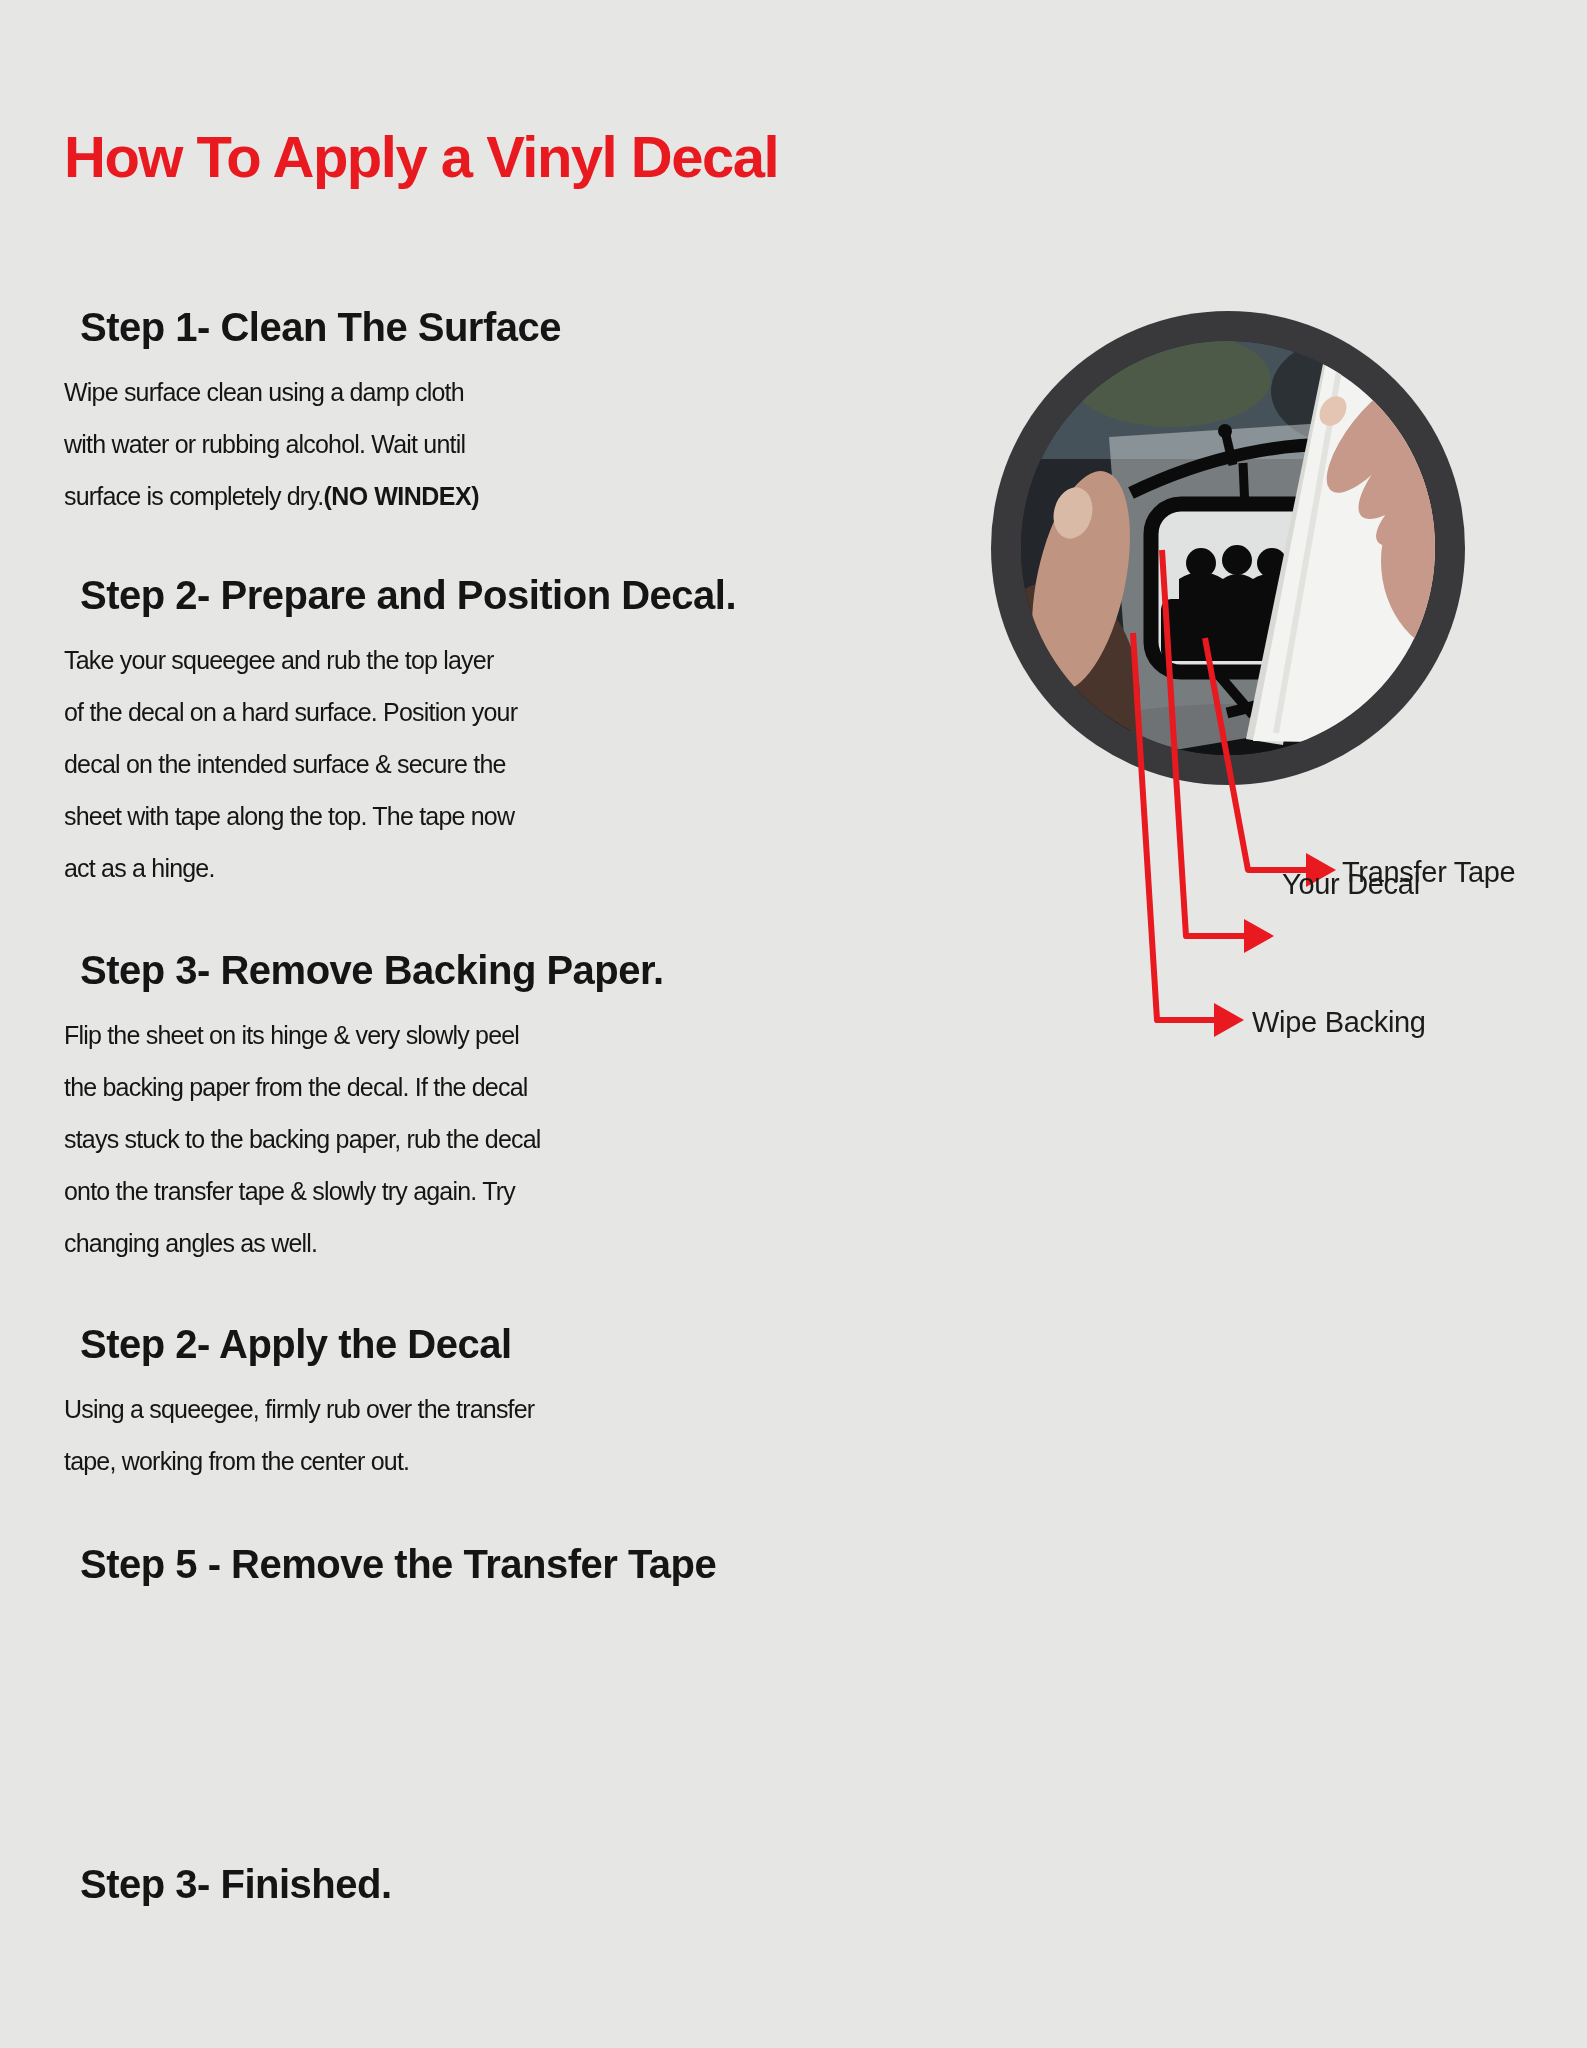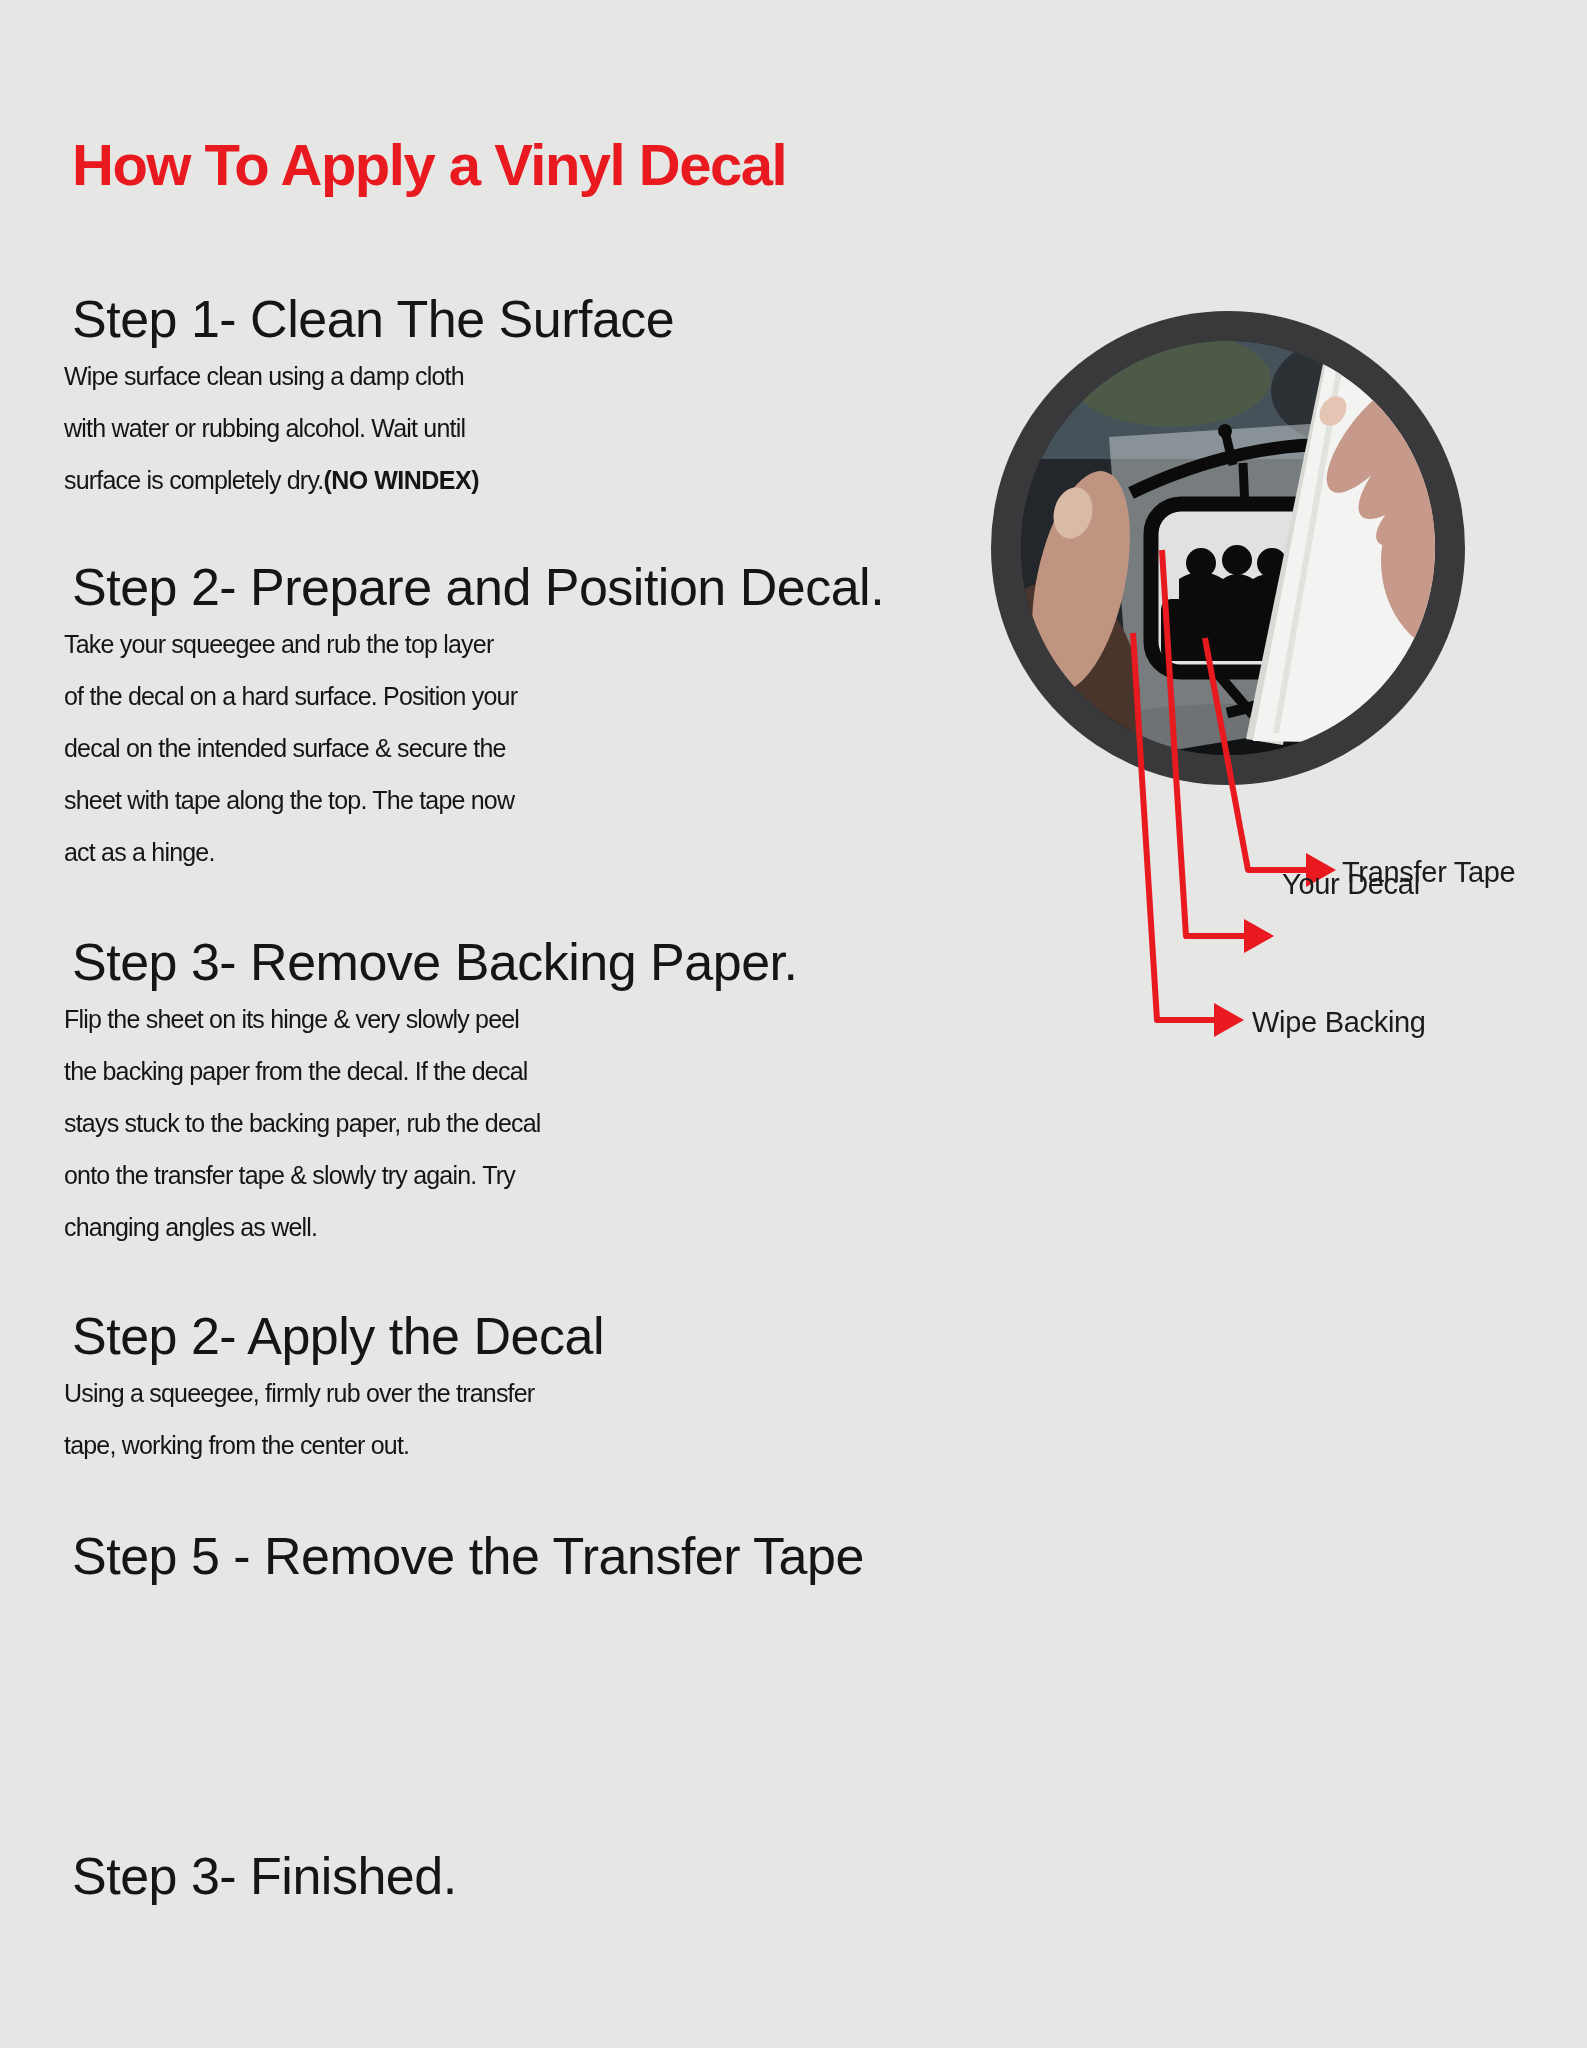--- a/index.html
+++ b/index.html
@@ -7,25 +7,25 @@
     width:1587px;height:2048px;
     background:var(--bg,#e6e6e5);
     font-family:"Liberation Sans",sans-serif;
     position:relative;overflow:hidden;
     color:var(--text,#151515);
   }
   .page{position:absolute;inset:0;}
   .title{
     position:absolute;left:64px;top:128px;
     font-size:58px;font-weight:700;letter-spacing:-1.5px;
-    color:var(--accent,#e8191f);line-height:1;white-space:nowrap;margin:8px;
+    color:var(--accent,#e8191f);line-height:1;white-space:nowrap;margin:0;
   }
   .step{position:absolute;left:64px;width:830px;}
   .step h2{
-    margin:8px;font-size:52px;font-weight:400;letter-spacing:-0.5px;
+    margin:16px;font-size:40px;font-weight:700;letter-spacing:-0.5px;
     line-height:46px;color:var(--text,#151515);white-space:nowrap;
   }
   .step p{
     margin:6px 0 0 0;font-size:25px;font-weight:400;letter-spacing:-0.8px;
     line-height:52px;white-space:pre-line;color:var(--text,#151515);
   }
   .step p strong{font-weight:700;letter-spacing:-0.5px;}
   
   .figure-circle{
     position:absolute;left:991px;top:311px;width:474px;height:474px;

